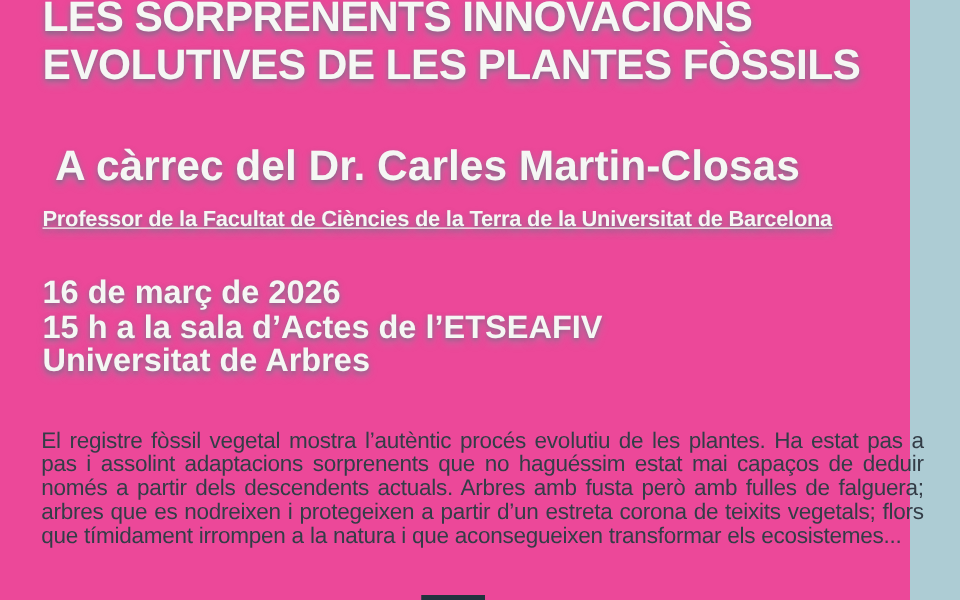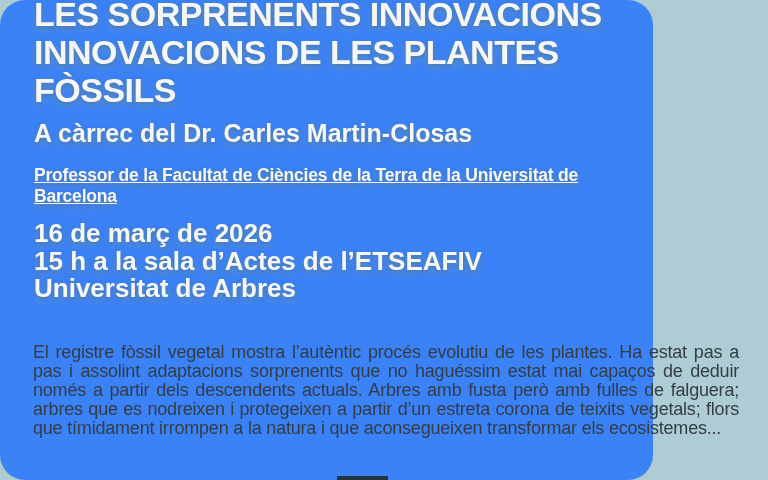--- a/index.html
+++ b/index.html
@@ -3,44 +3,43 @@
 <meta charset="utf-8">
 <style>
   * { margin: 0; padding: 0; box-sizing: border-box; }
   html, body { width: 768px; height: 480px; overflow: hidden; }
   body {
     font-family: "Liberation Sans", sans-serif;
     background: #adccd4;
   }
   .poster {
     position: relative;
-    width: 653px;
+    width: 728px;
     height: 480px;
-    background: #3b82f6;
-    border-radius: 25px;
+    background: #ec4899;
   }
   .heading-text {
     color: #f5f7f4;
     font-weight: bold;
     text-shadow: 0 2px 4px rgba(72, 103, 117, 0.55), 0 4px 7px rgba(140, 170, 180, 0.45);
   }
   .poster-title {
     position: absolute;
     left: 34px;
     top: -5px;
     font-size: 34px;
     line-height: 38px;
     letter-spacing: -0.5px;
   }
   .poster-title span { display: block; }
   .speaker {
     position: absolute;
-    left: 34px;
+    left: 44px;
     top: 119px;
-    font-size: 25px;
+    font-size: 34px;
     line-height: 28px;
   }
   .affiliation {
     position: absolute;
     left: 34px;
     top: 165px;
     font-size: 17.5px;
     line-height: 21px;
     letter-spacing: -0.2px;
     text-decoration: underline;
@@ -73,21 +72,21 @@
     background: #22333e;
   }
 </style>
 </head>
 <body>
 
 <div class="poster">
 
   <h1 class="poster-title heading-text">
     <span>LES SORPRENENTS INNOVACIONS</span>
-    <span>INNOVACIONS DE LES PLANTES FÒSSILS</span>
+    <span>EVOLUTIVES DE LES PLANTES FÒSSILS</span>
   </h1>
 
   <h2 class="speaker heading-text">A càrrec del Dr. Carles Martin-Closas</h2>
 
   <h3 class="affiliation heading-text">Professor de la Facultat de Ciències de la Terra de la Universitat de Barcelona</h3>
 
   <div class="event-block heading-text">
     <span>16 de març de 2026</span>
     <span>15 h a la sala d’Actes de l’ETSEAFIV</span>
     <span>Universitat de Arbres</span>

